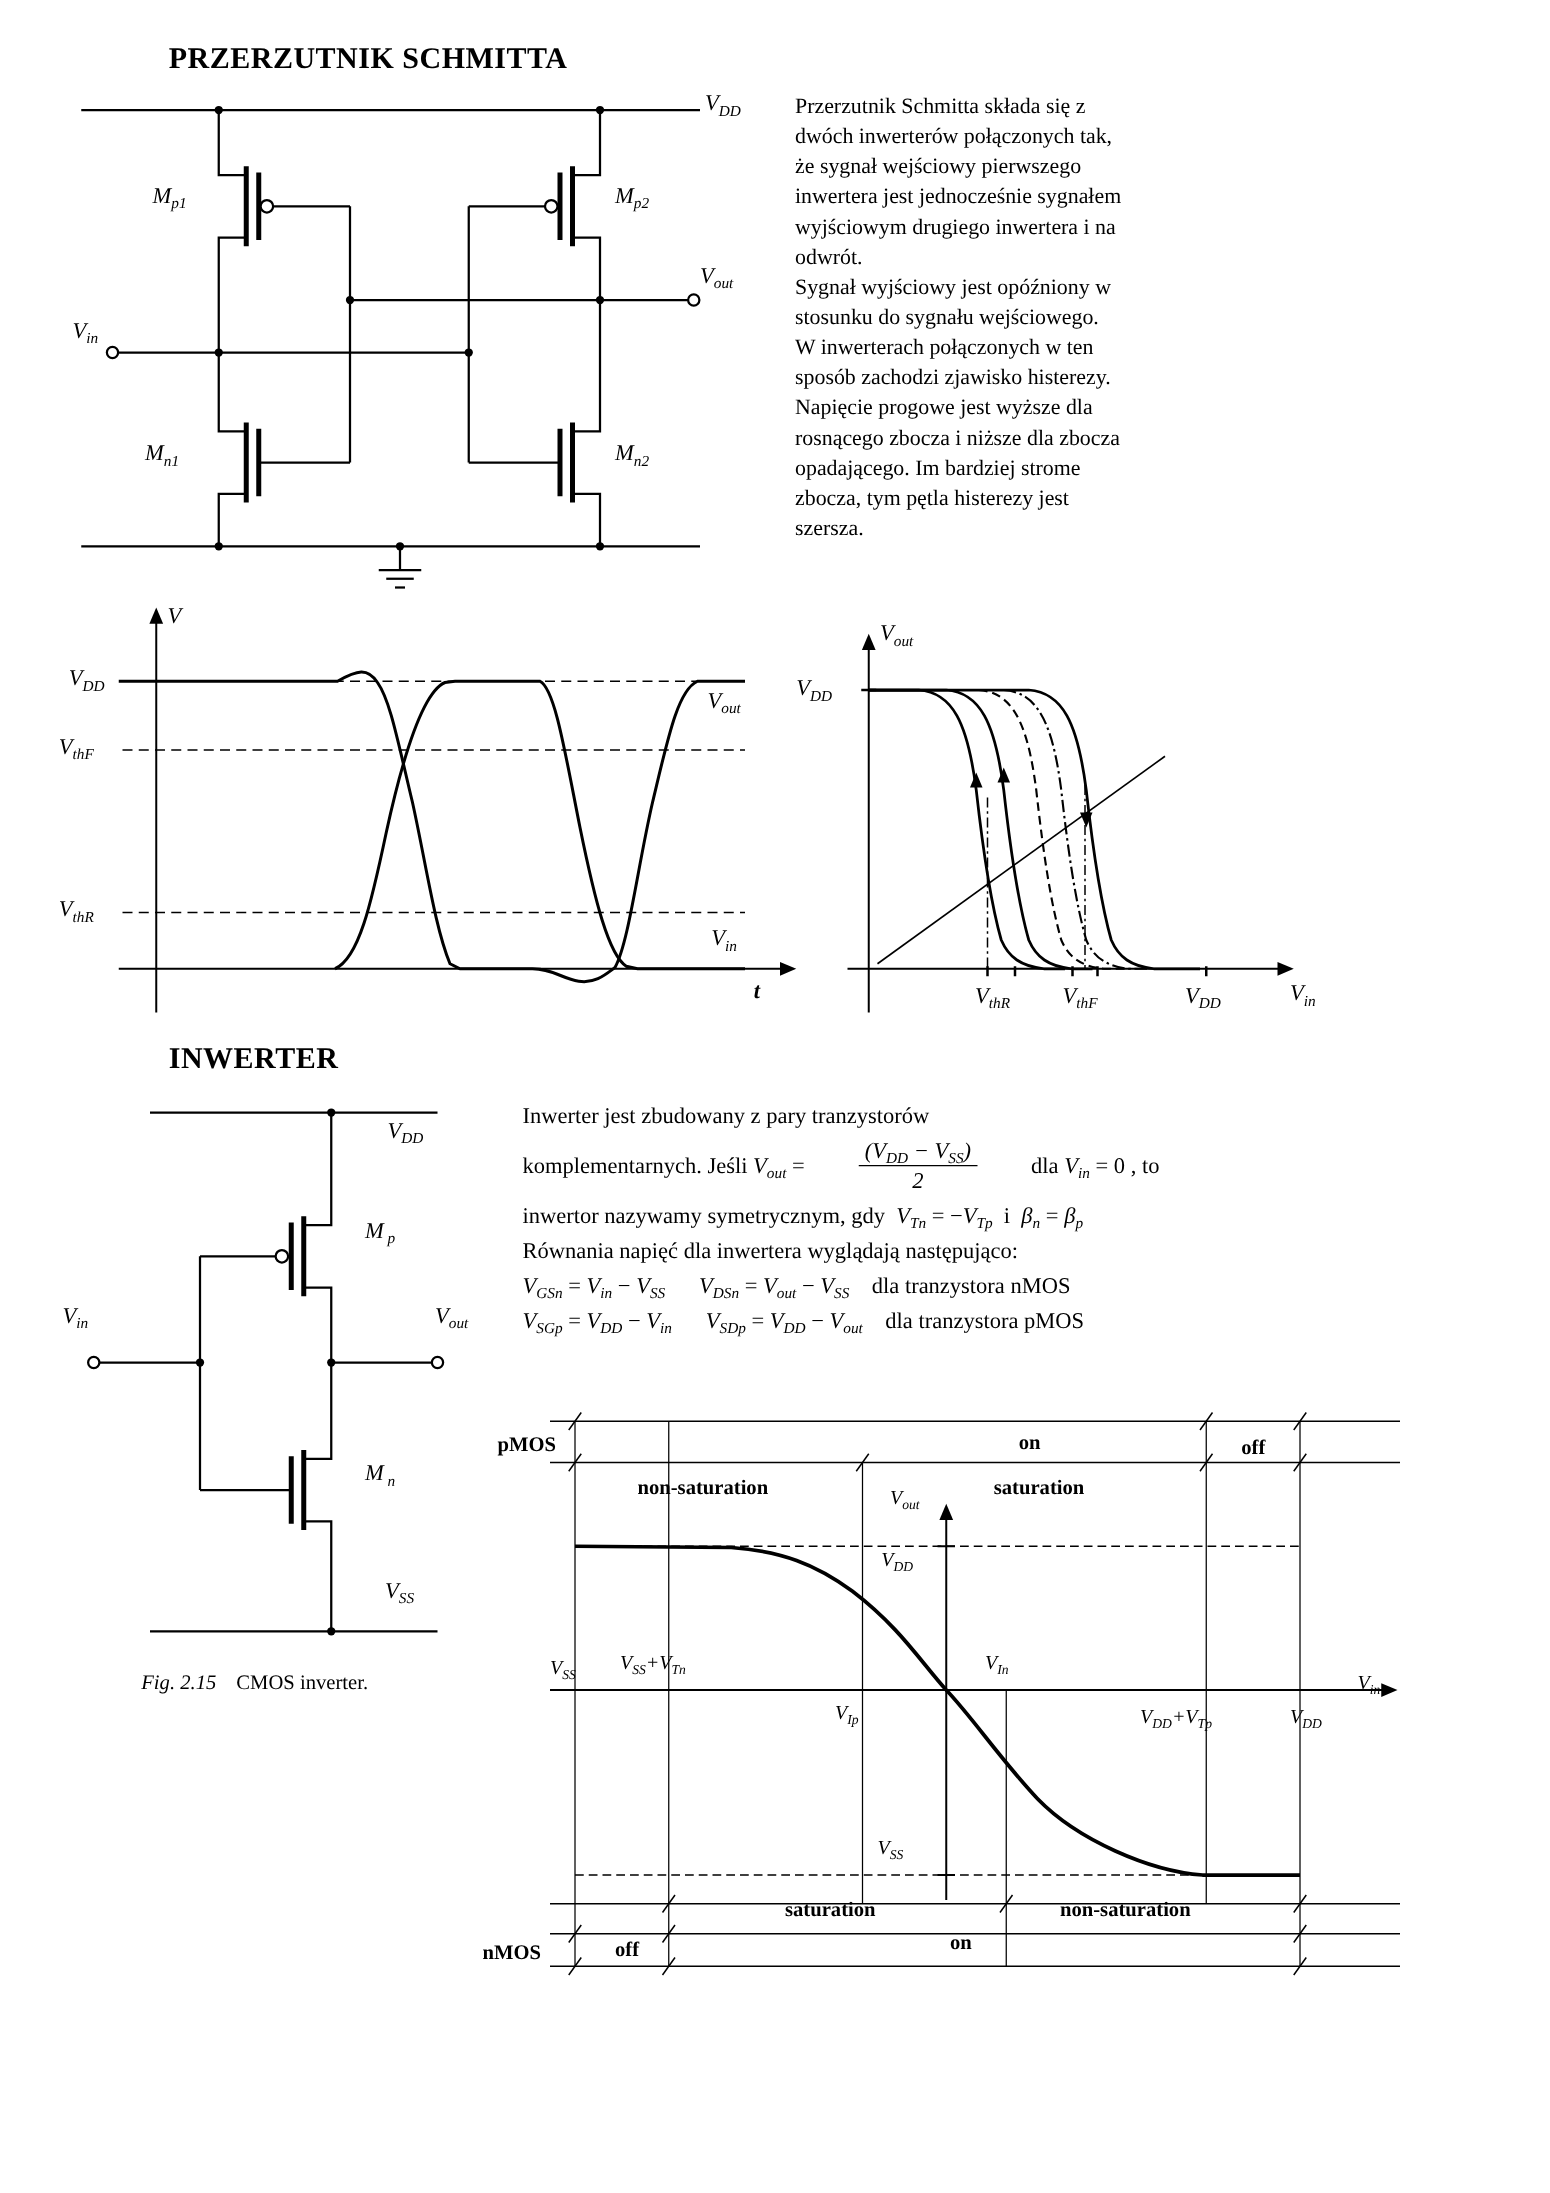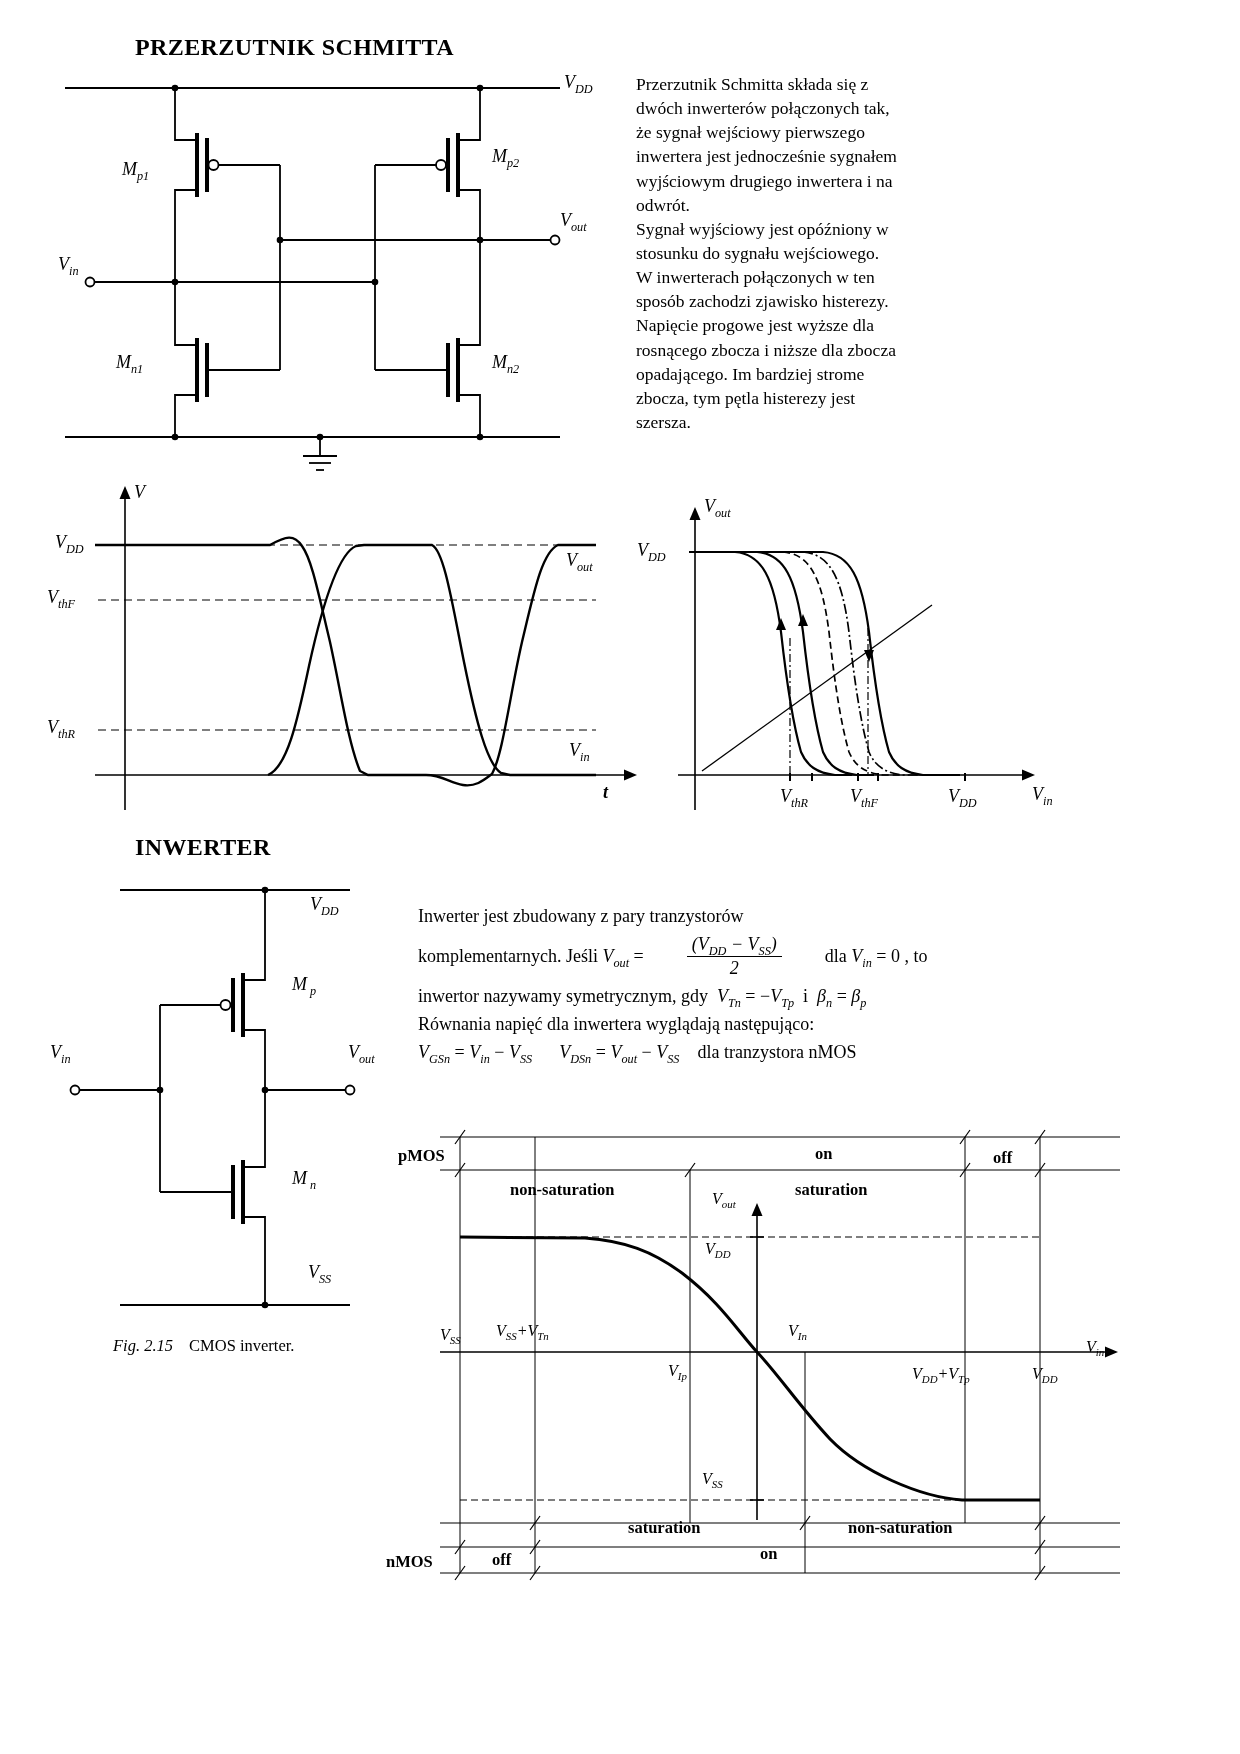--- a/index.html
+++ b/index.html
@@ -7,21 +7,21 @@
     width:1240px; height:1754px; position:relative;
     background:#ffffff; color:#000;
     font-family:"Liberation Serif", serif;
   }
   .abs { position:absolute; }
   .heading { font-weight:700; font-size:24px; letter-spacing:.4px; }
   .lbl { font-size:18px; white-space:nowrap; }
   .math { font-style:italic; }
   sub { font-size:68%; line-height:0; }
   .desc { font-size:17.5px; line-height:1.38; white-space:pre-line; width:370px; }
-  .invtext { font-size:18px; width:680px;margin-top:24px; }
+  .invtext { font-size:18px; width:680px; }
   .invtext .row { margin-bottom:7px; white-space:pre-wrap; }
   .fracrow { display:flex; align-items:center; margin-bottom:7px;gap:36px; }
   .frac { display:inline-flex; flex-direction:column; align-items:center; margin:0 7px; font-style:italic;text-align:center; }
   .frac .num { padding:0 5px 1px 5px; border-bottom:1.6px solid #000; }
   .frac .den { padding-top:1px; }
   .caption { font-size:16.5px; }
   .caption .figlabel { font-style:italic; margin-right:16px; }
   .rlabel { font-weight:700; font-size:16.5px; white-space:nowrap; }
   .axlabel { font-size:16px; font-style:italic; white-space:nowrap; }
   svg { overflow:visible; }
@@ -81,21 +81,21 @@
     </g>
     <g stroke="#000" stroke-width="1.8" fill="#fff">
       <circle cx="163.5" cy="105" r="5"></circle>
       <circle cx="391" cy="105" r="5"></circle>
       <circle cx="505" cy="180" r="4.5"></circle>
       <circle cx="40" cy="222" r="4.5"></circle>
     </g>
   </svg>
 
   <span class="abs lbl math" style="left:564px; top:72px;">V<sub>DD</sub></span>
-  <span class="abs lbl math" style="left:122px; top:146px;margin-top:13px;">M<sub>p1</sub></span>
+  <span class="abs lbl math" style="left:122px; top:146px;">M<sub>p1</sub></span>
   <span class="abs lbl math" style="left:492px; top:146px;">M<sub>p2</sub></span>
   <span class="abs lbl math" style="left:116px; top:352px;">M<sub>n1</sub></span>
   <span class="abs lbl math" style="left:492px; top:352px;">M<sub>n2</sub></span>
   <span class="abs lbl math" style="left:58px;  top:254px;">V<sub>in</sub></span>
   <span class="abs lbl math" style="left:560px; top:210px;">V<sub>out</sub></span>
 
   <div class="abs desc" style="left:636px; top:60px;margin-top:12px;">Przerzutnik Schmitta składa się z
 dwóch inwerterów połączonych tak,
 że sygnał wejściowy pierwszego
 inwertera jest jednocześnie sygnałem
@@ -229,20 +229,21 @@
       <span>komplementarnych. Jeśli  <i>V<sub>out</sub></i> =</span>
       <span class="frac">
         <span class="num"><i>(V<sub>DD</sub> − V<sub>SS</sub>)</i></span>
         <span class="den">2</span>
       </span>
       <span> dla  <i>V<sub>in</sub></i> = 0 , to</span>
     </div>
     <div class="row">inwertor nazywamy symetrycznym, gdy  <i>V<sub>Tn</sub></i> = −<i>V<sub>Tp</sub></i>  i  <i>β<sub>n</sub></i> = <i>β<sub>p</sub></i></div>
     <div class="row">Równania napięć dla inwertera wyglądają następująco:</div>
     <div class="row"><i>V<sub>GSn</sub></i> = <i>V<sub>in</sub></i> − <i>V<sub>SS</sub></i>      <i>V<sub>DSn</sub></i> = <i>V<sub>out</sub></i> − <i>V<sub>SS</sub></i>    dla tranzystora nMOS</div>
+    <div class="row"><i>V<sub>SGp</sub></i> = <i>V<sub>DD</sub></i> − <i>V<sub>in</sub></i>      <i>V<sub>SDp</sub></i> = <i>V<sub>DD</sub></i> − <i>V<sub>out</sub></i>    dla tranzystora pMOS</div>
   </div>
 
   <svg class="abs" style="left:380px; top:1125px;" width="740" height="460" viewBox="0 0 740 460">
     <g stroke="#000" stroke-width="1.2" fill="none">
       <line x1="60" y1="12" x2="740" y2="12"></line>
       <line x1="60" y1="45" x2="740" y2="45"></line>
       <line x1="60" y1="398" x2="740" y2="398"></line>
       <line x1="60" y1="422" x2="740" y2="422"></line>
       <line x1="60" y1="448" x2="740" y2="448"></line>
       <line x1="80" y1="12" x2="80" y2="448" stroke-width="1"></line>

